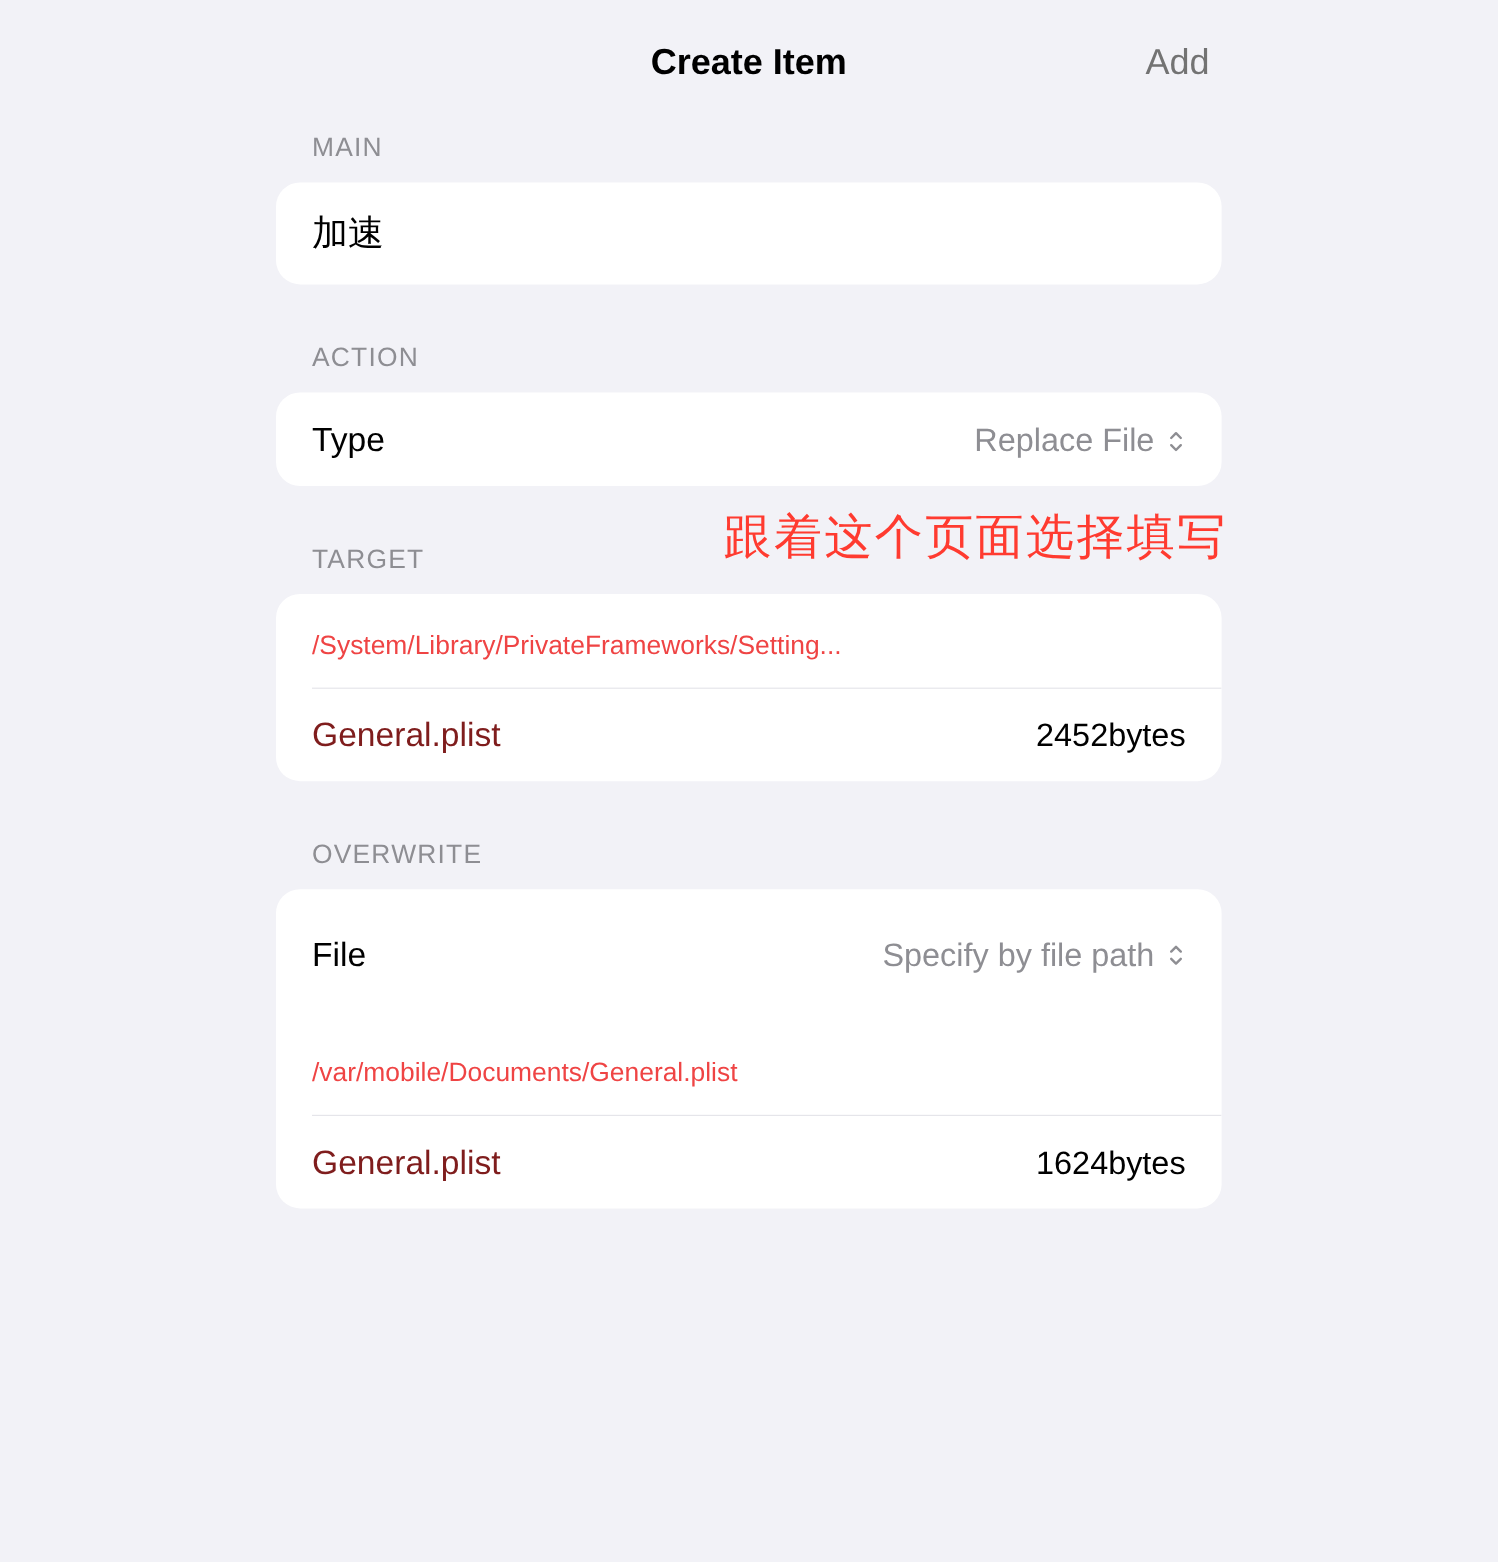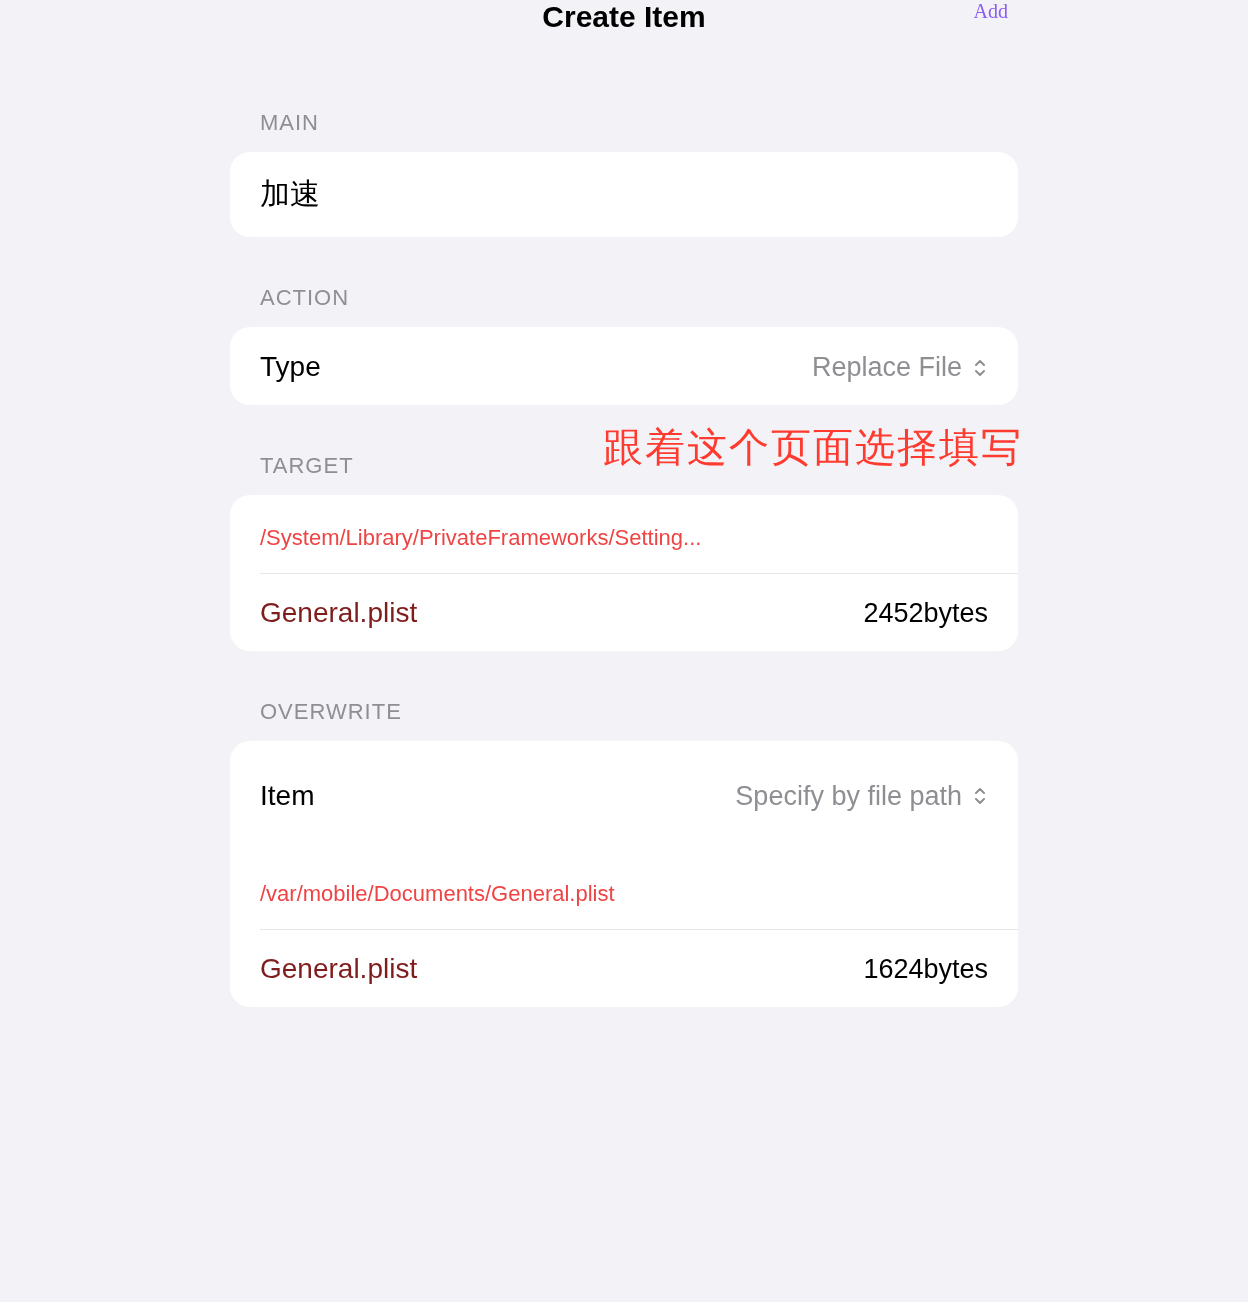--- a/index.html
+++ b/index.html
@@ -9,39 +9,38 @@
     }
     body {
       font-family: -apple-system, BlinkMacSystemFont, "Segoe UI", Helvetica, Arial, sans-serif;
       background: #f2f2f7;
       width: 1248px;
       min-height: 1302px;
       padding: 0;
     }
     .nav-bar {
       display: flex;
-      align-items: flex-start;
+      align-items: flex-end;
       justify-content: center;
       position: relative;
       height: 70px;
       padding: 0 40px;
     }
     .nav-title {
       font-size: 30px;
       font-weight: 700;
       color: #000;
     }
     .nav-add {
       position: absolute;
       right: 240px;
-      font-size: 20px;
+      font-size: 30px;
       font-weight: 500;
-      color: #8b5cf6;
+      color: #737373;
       cursor: pointer;
-      font-family: Liberation Serif, serif;
     }
     .content {
       padding: 0 230px;
     }
     .section-header {
       font-size: 22px;
       color: #8e8e93;
       letter-spacing: 1px;
       margin-top: 48px;
       margin-bottom: 16px;
@@ -176,21 +175,21 @@
     </div>
     <div class="row">
       <span class="row-filename">General.plist</span>
       <span class="row-size">2452bytes</span>
     </div>
   </div>
 
   <div class="section-header">OVERWRITE</div>
   <div class="card">
     <div class="mode-row">
-      <span class="row-label">Item</span>
+      <span class="row-label">File</span>
       <span class="row-value-wrap">
         <span class="row-value-multiline">Specify by file path</span>
         <span class="chevrons-icon">
           <svg width="16" height="22" viewBox="0 0 16 22">
             <path d="M4 8 L8 4 L12 8" stroke="#8e8e93" stroke-width="2" fill="none" stroke-linecap="round" stroke-linejoin="round"></path>
             <path d="M4 14 L8 18 L12 14" stroke="#8e8e93" stroke-width="2" fill="none" stroke-linecap="round" stroke-linejoin="round"></path>
           </svg>
         </span>
       </span>
     </div>

